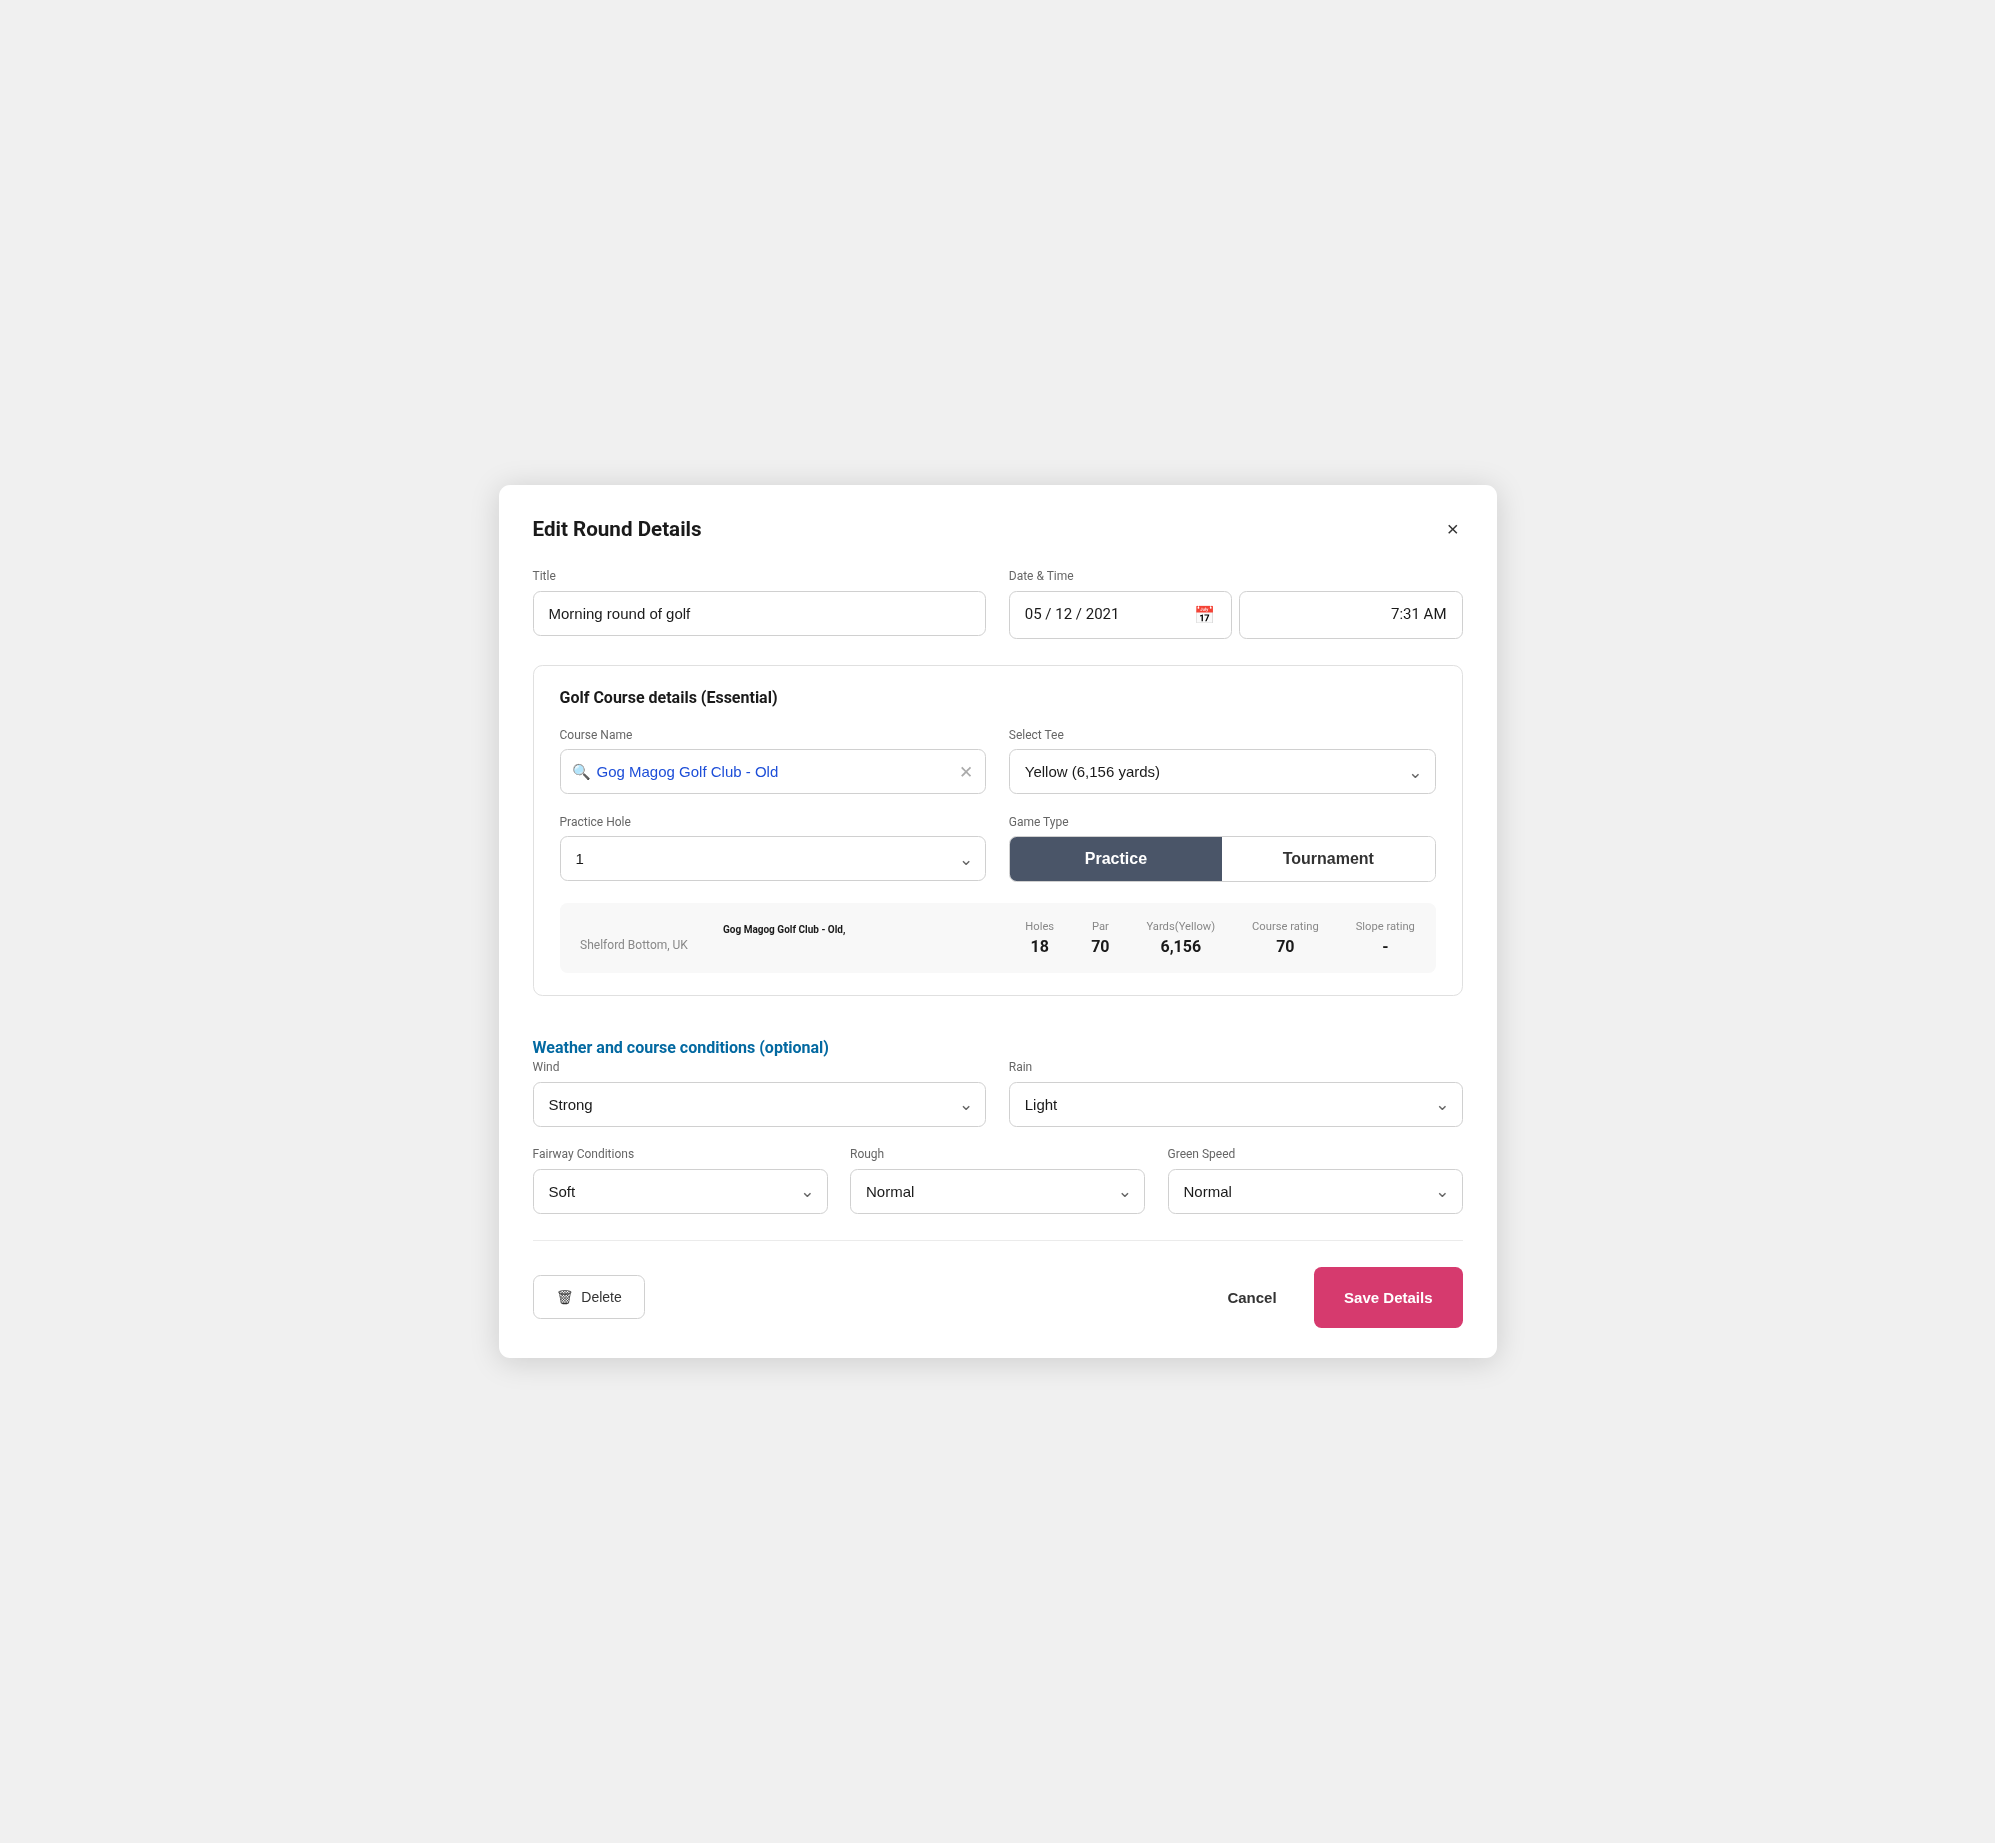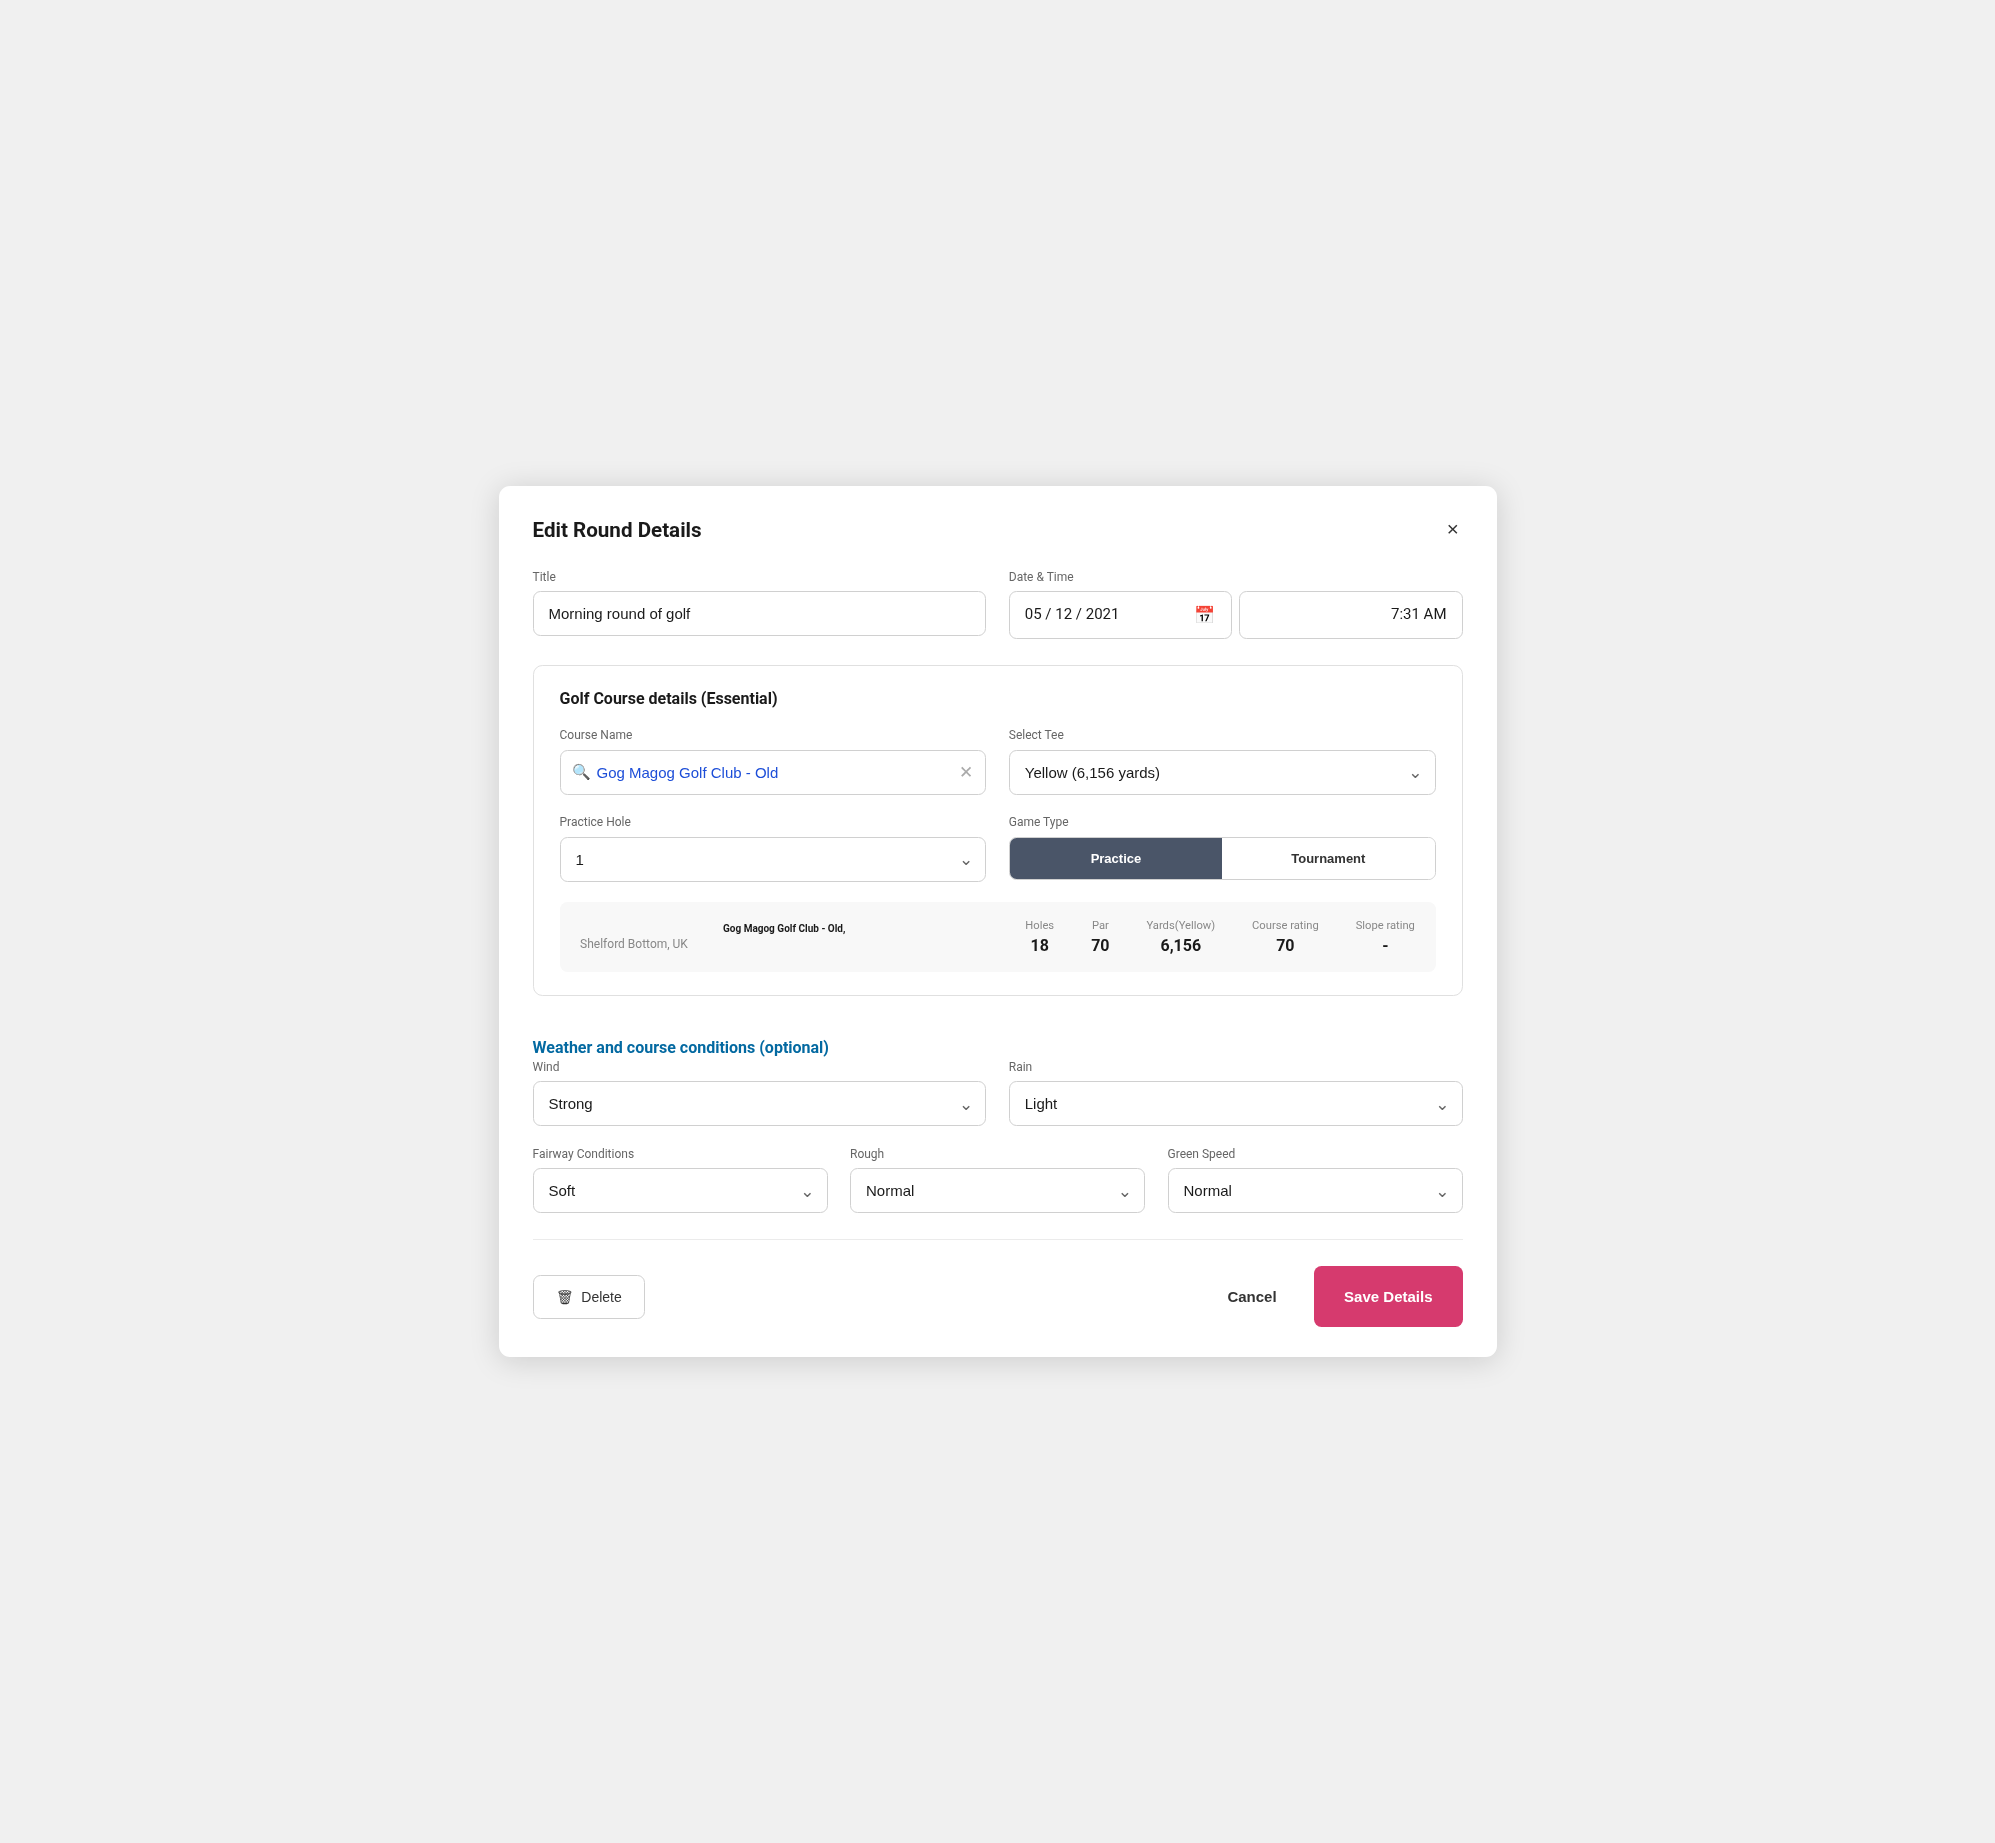--- a/index.html
+++ b/index.html
@@ -160,21 +160,21 @@
     }
     .game-type-toggle {
       display: grid;
       grid-template-columns: 1fr 1fr;
       border: 1.4px solid #d0d0d0;
       border-radius: 7.5px;
       overflow: hidden;
     }
     .toggle-btn {
       padding: 13px 15px;
-      font-size: 13px;
+      font-size: 16px;
       font-weight: 600;
       border: none;
       cursor: pointer;
       transition: background 0.15s;
     }
     .toggle-btn.active {
       background: #4a5568;
       color: #fff;
     }
     .toggle-btn.inactive {

